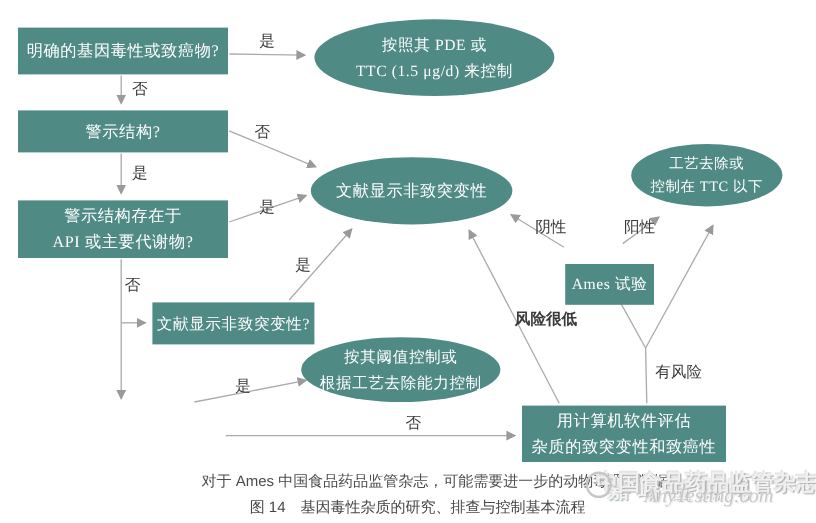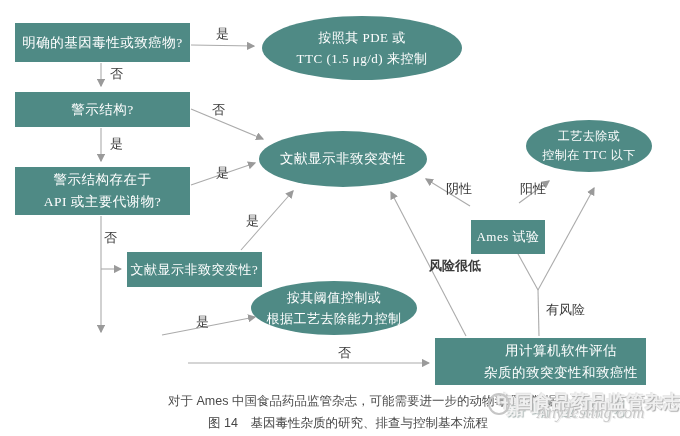--- a/index.html
+++ b/index.html
@@ -62,21 +62,21 @@
   <div class="node" style="left:15px;top:23px;width:175px;height:39px;">明确的基因毒性或致癌物?</div>
 
   <div class="node" style="left:15px;top:92px;width:175px;height:35px;">警示结构?</div>
 
   <div class="node" style="left:15px;top:167px;width:175px;height:48px;">警示结构存在于
 API 或主要代谢物?</div>
 
   <div class="node" style="left:127px;top:252px;width:135px;height:35px;font-size:13px;">文献显示非致突变性?</div>
 
 
-  <div class="node" style="left:435px;top:338px;width:170px;height:47px;padding-left:41px;">用计算机软件评估
+  <div class="node" style="left:435px;top:338px;width:170px;height:47px;">用计算机软件评估
 杂质的致突变性和致癌性</div>
 
   <div class="node" style="left:471px;top:204px;width:74px;height:34px;font-size:13px;margin-top:16px;">Ames 试验</div>
 
   <div class="node ellipse" style="left:262px;top:16px;width:200px;height:64px;font-size:13px;">按照其 PDE 或
 TTC (1.5 μg/d) 来控制</div>
 
   <div class="node ellipse" style="left:259px;top:131px;width:168px;height:56px;">文献显示非致突变性</div>
 
   <div class="node ellipse" style="left:251px;top:281px;width:166px;height:54px;font-size:13px;">按其阈值控制或

